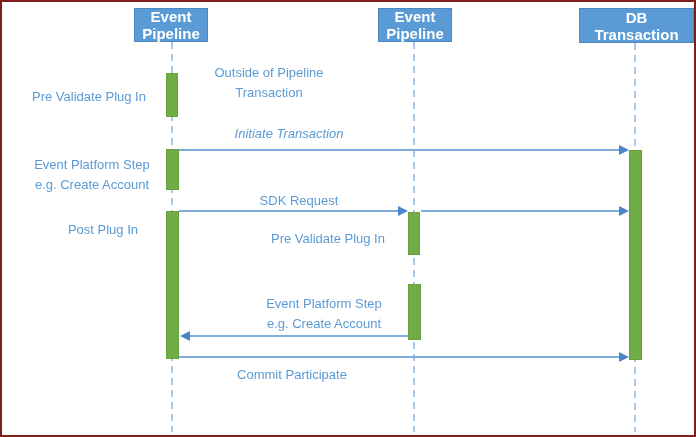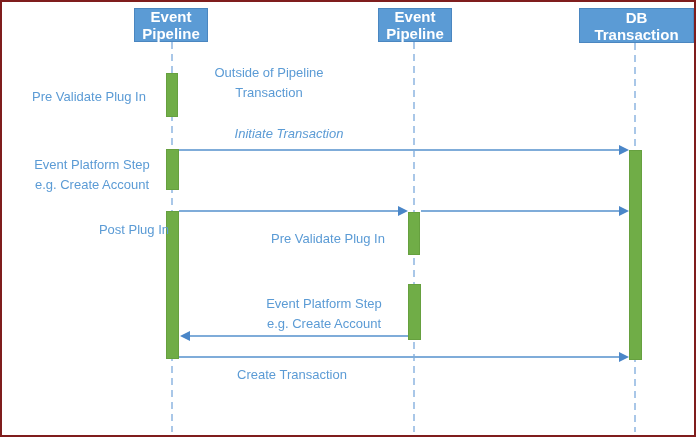--- a/index.html
+++ b/index.html
@@ -85,44 +85,45 @@
   <div class="activation" style="left:406px;top:210px;width:12px;height:43px;"></div>
   <div class="activation" style="left:406px;top:282px;width:13px;height:56px;"></div>
   <div class="activation" style="left:627px;top:148px;width:13px;height:210px;"></div>
 
   <div class="msg-line" style="left:177px;top:147px;width:441px;"></div>
   <div class="arrowhead right" style="left:617px;top:143px;"></div>
   <div class="lbl" style="left:207px;top:122px;width:160px;font-style:italic;">Initiate Transaction</div>
 
   <div class="msg-line" style="left:177px;top:208px;width:219px;"></div>
   <div class="arrowhead right" style="left:396px;top:204px;"></div>
+  <div class="lbl" style="left:217px;top:189px;width:160px;">SDK Request</div>
 
   <div class="msg-line" style="left:419px;top:208px;width:198px;"></div>
   <div class="arrowhead right" style="left:617px;top:204px;"></div>
 
   <div class="msg-line" style="left:188px;top:333px;width:218px;"></div>
   <div class="arrowhead left" style="left:178px;top:329px;"></div>
 
   <div class="msg-line" style="left:177px;top:354px;width:440px;"></div>
   <div class="arrowhead right" style="left:617px;top:350px;"></div>
-  <div class="lbl" style="left:210px;top:363px;width:160px;">Create Transaction</div>
+  <div class="lbl" style="left:210px;top:363px;width:160px;">Commit Participate</div>
 
   <div class="lbl" style="left:7px;top:85px;width:160px;">Pre Validate Plug In</div>
 
   <div class="lbl" style="left:187px;top:61px;width:160px;">
     <div>Outside of Pipeline</div>
     <div>Transaction</div>
   </div>
 
   <div class="lbl" style="left:10px;top:153px;width:160px;">
     <div>Event Platform Step</div>
     <div>e.g. Create Account</div>
   </div>
 
-  <div class="lbl" style="left:7px;top:218px;width:160px;text-align:right;">Post Plug In</div>
+  <div class="lbl" style="left:21px;top:218px;width:160px;">Post Plug In</div>
 
   <div class="lbl" style="left:246px;top:227px;width:160px;">Pre Validate Plug In</div>
 
   <div class="lbl" style="left:242px;top:292px;width:160px;">
     <div>Event Platform Step</div>
     <div>e.g. Create Account</div>
   </div>
 
 </div>
 

